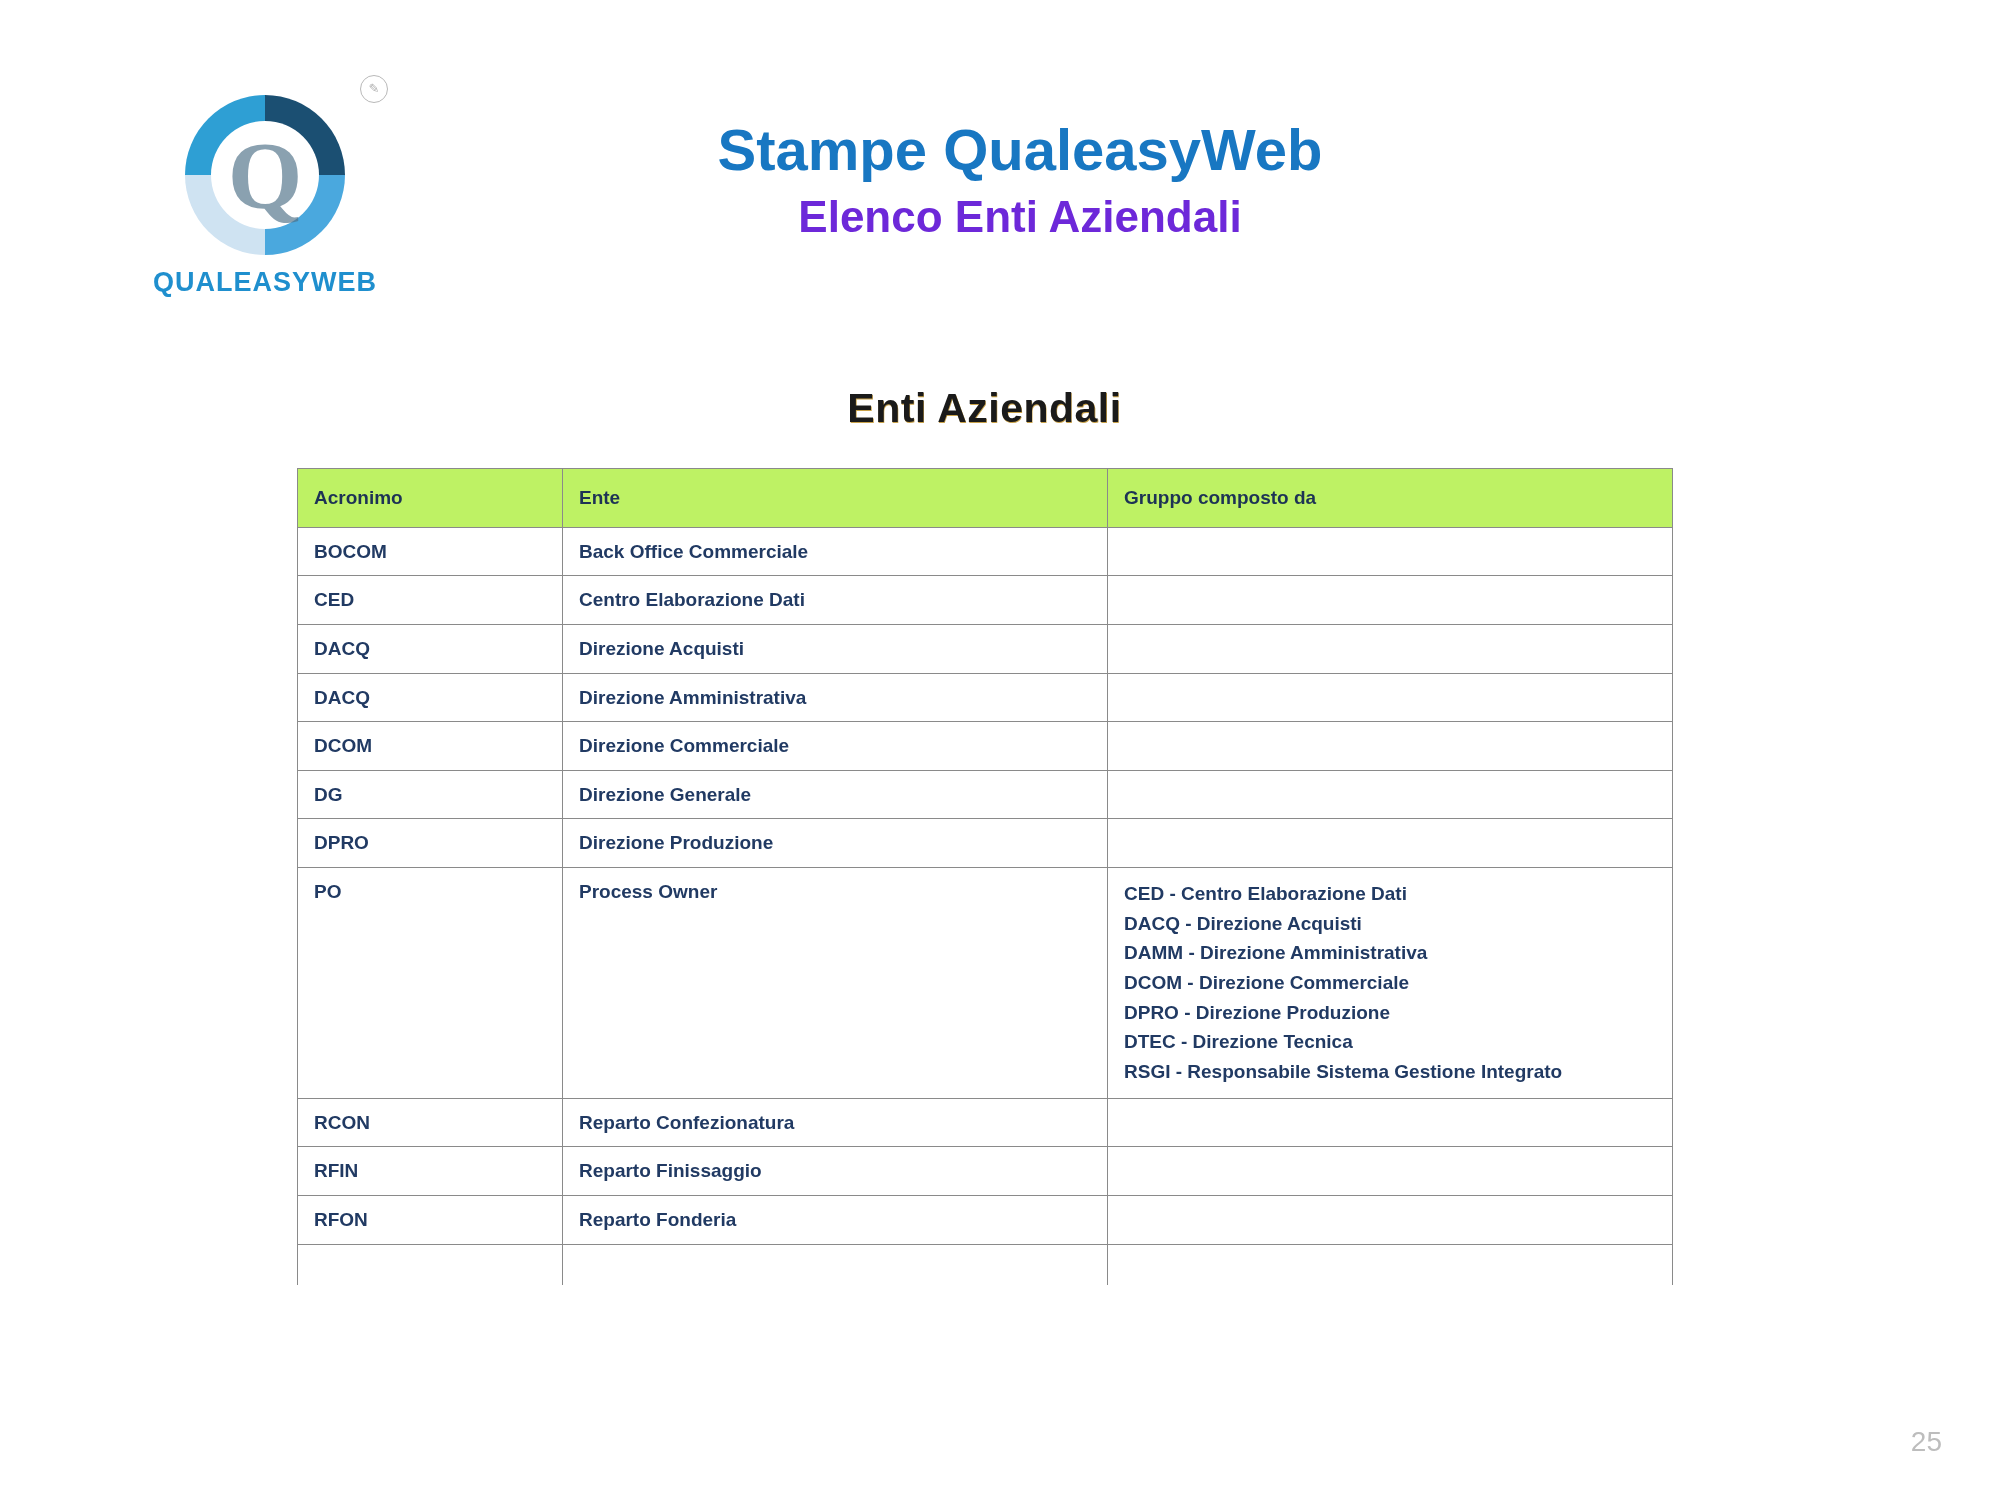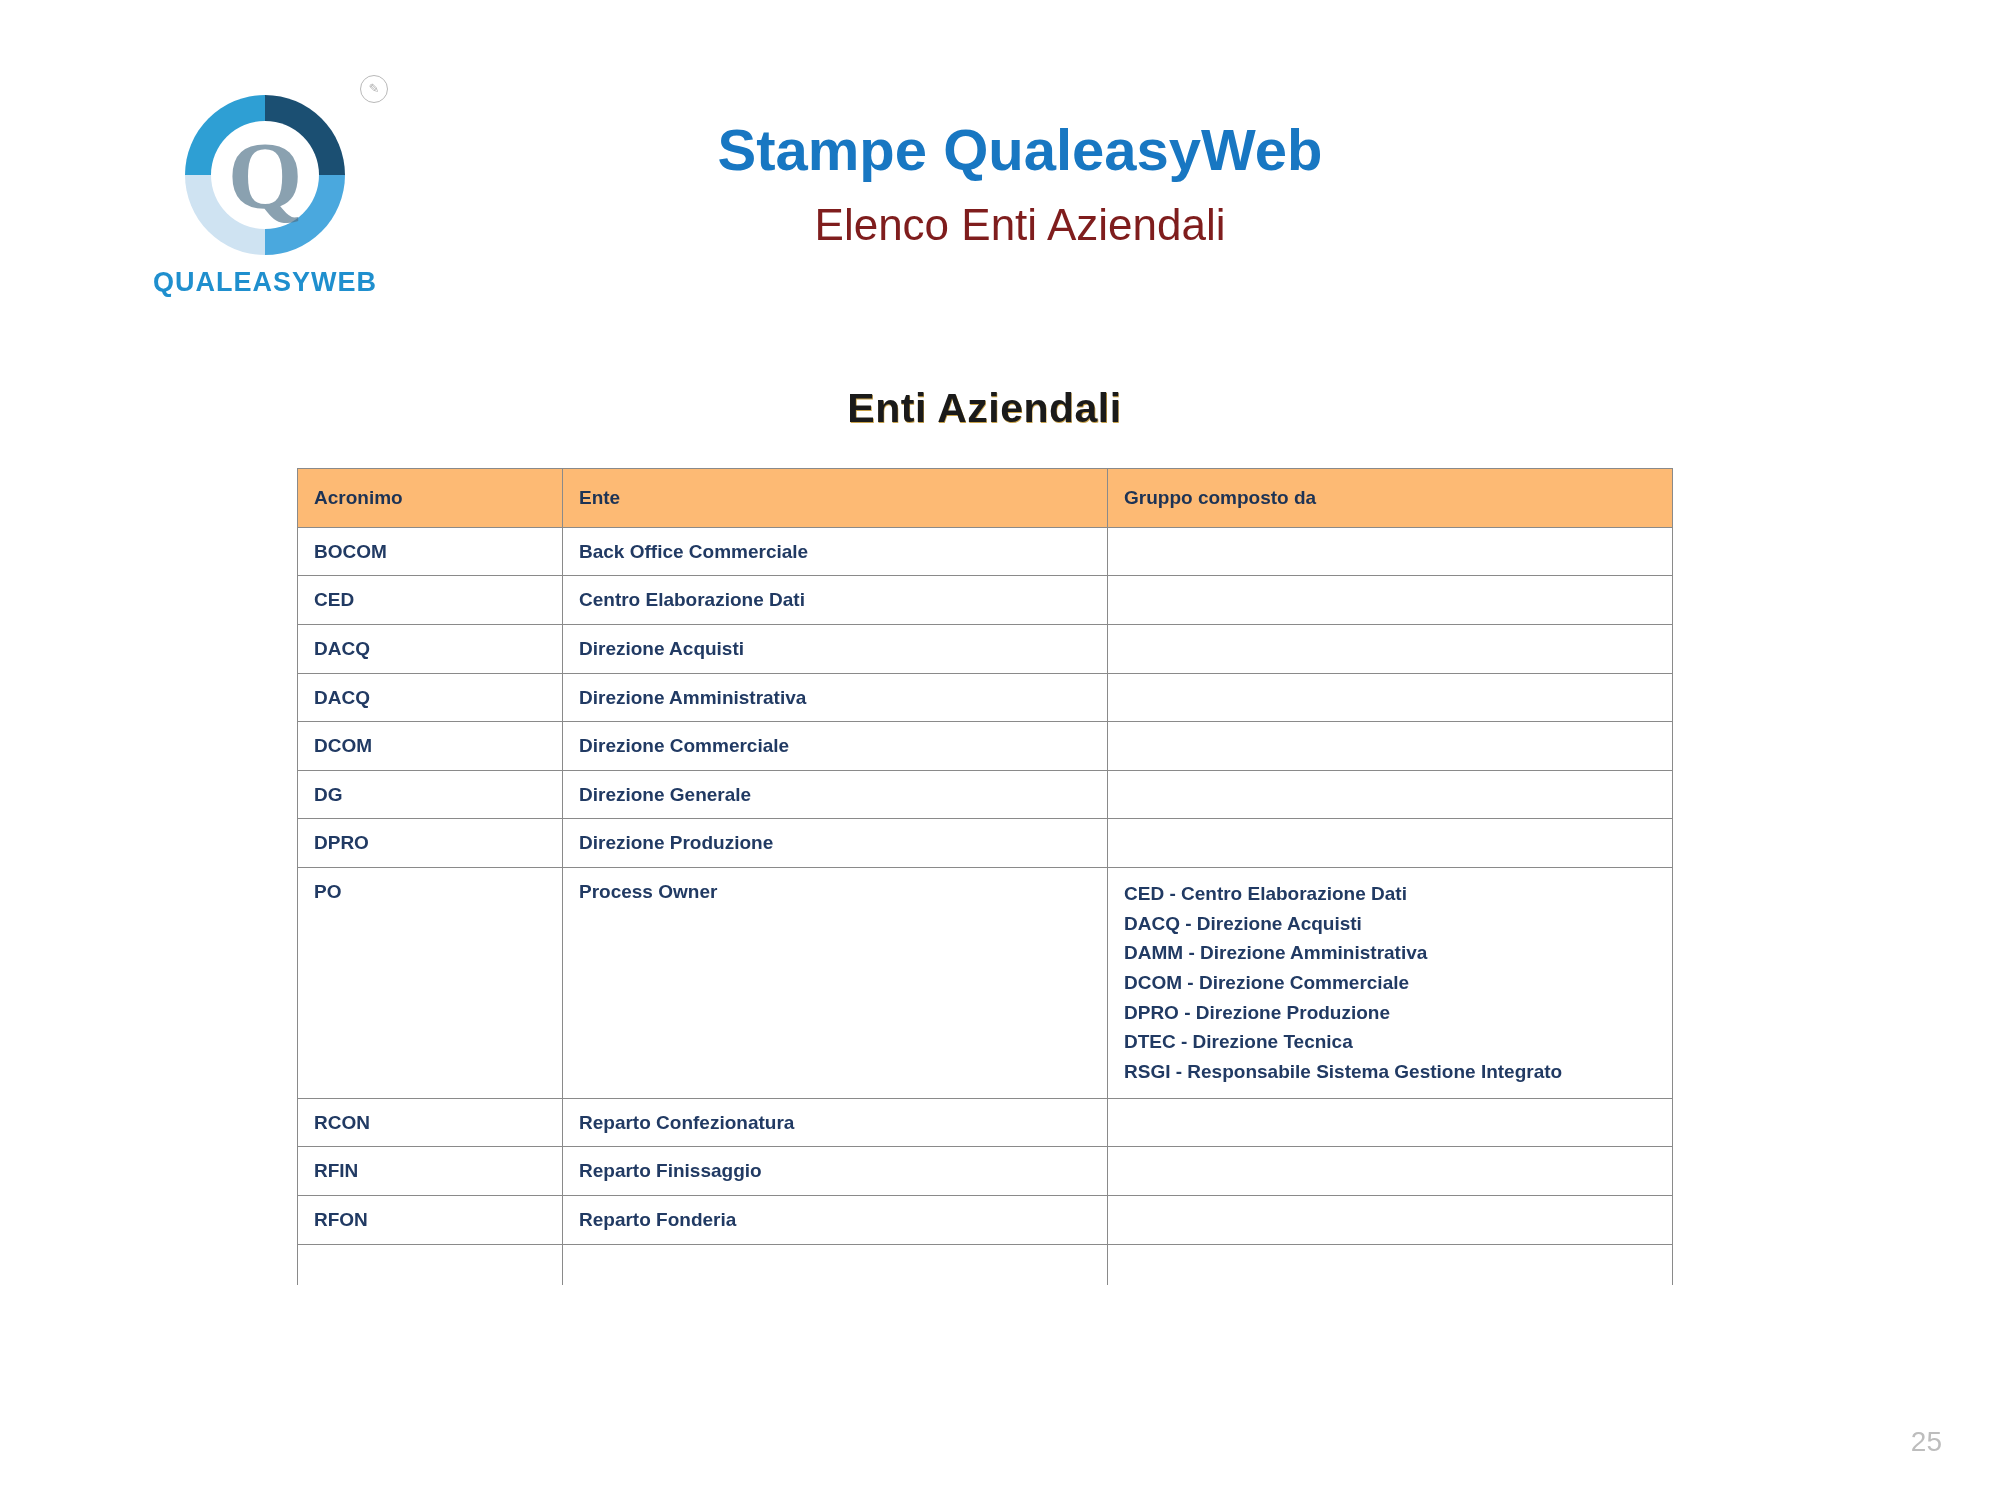--- a/index.html
+++ b/index.html
@@ -105,24 +105,24 @@
     width: 1180px;
     text-align: center;
   }
   .title-main {
     font-size: 58px;
     font-weight: bold;
     color: #1877c2;
     line-height: 1.05;
   }
   .title-sub {
-    margin-top: 20px;
+    margin-top: 12px;
     font-size: 44px;
-    font-weight: normal;
-    color: #7f1d1d;
+    font-weight: bold;
+    color: #6d28d9;
     line-height: 1.1;
   }
 
   
   .report {
     position: absolute;
     left: 297px;
     top: 385px;
     width: 1375px;
   }
@@ -151,21 +151,21 @@
 
   table.enti th,
   table.enti td {
     border: 1px solid #8a8a8a;
     padding: 11px 16px;
     text-align: left;
     vertical-align: top;
     line-height: 1.35;
   }
   table.enti thead th {
-    background: #fdba74;
+    background: #bef264;
     font-size: 19px;
     color: #1d3355;
     padding-top: 16px;
     padding-bottom: 16px;
   }
   table.enti tbody td {
     height: 21px;
   }
   .group-list div {
     padding: 2px 0;

